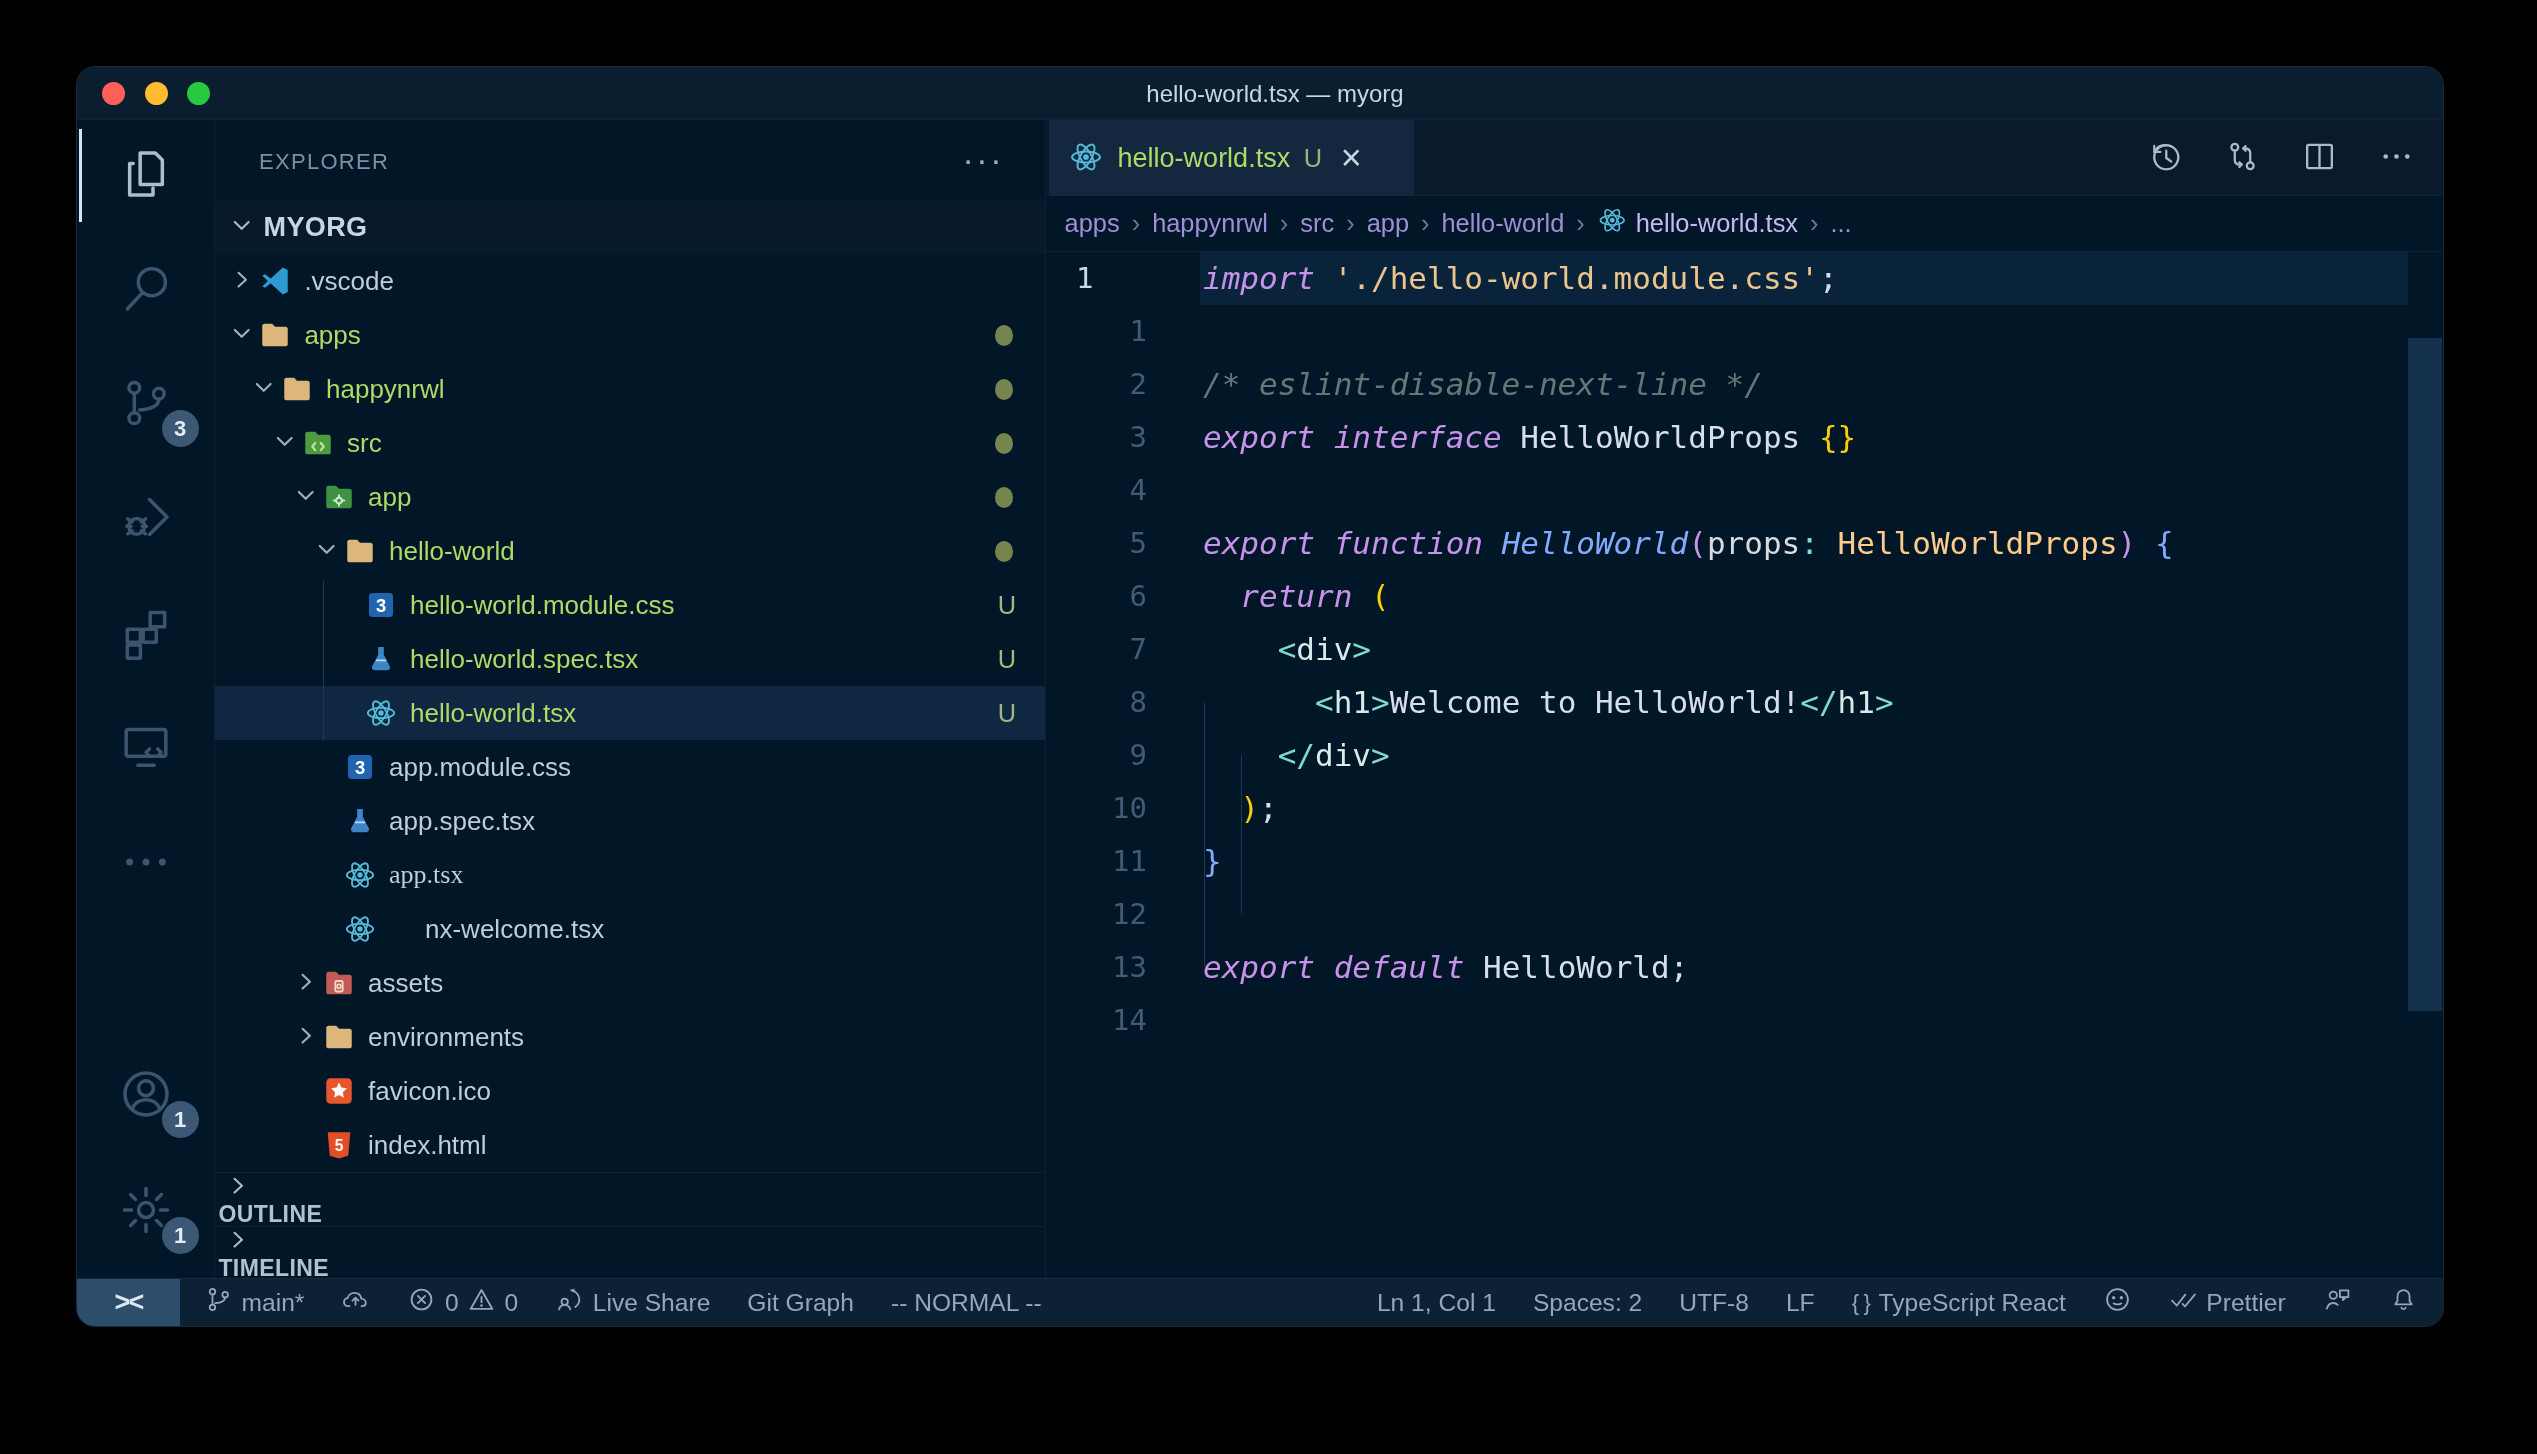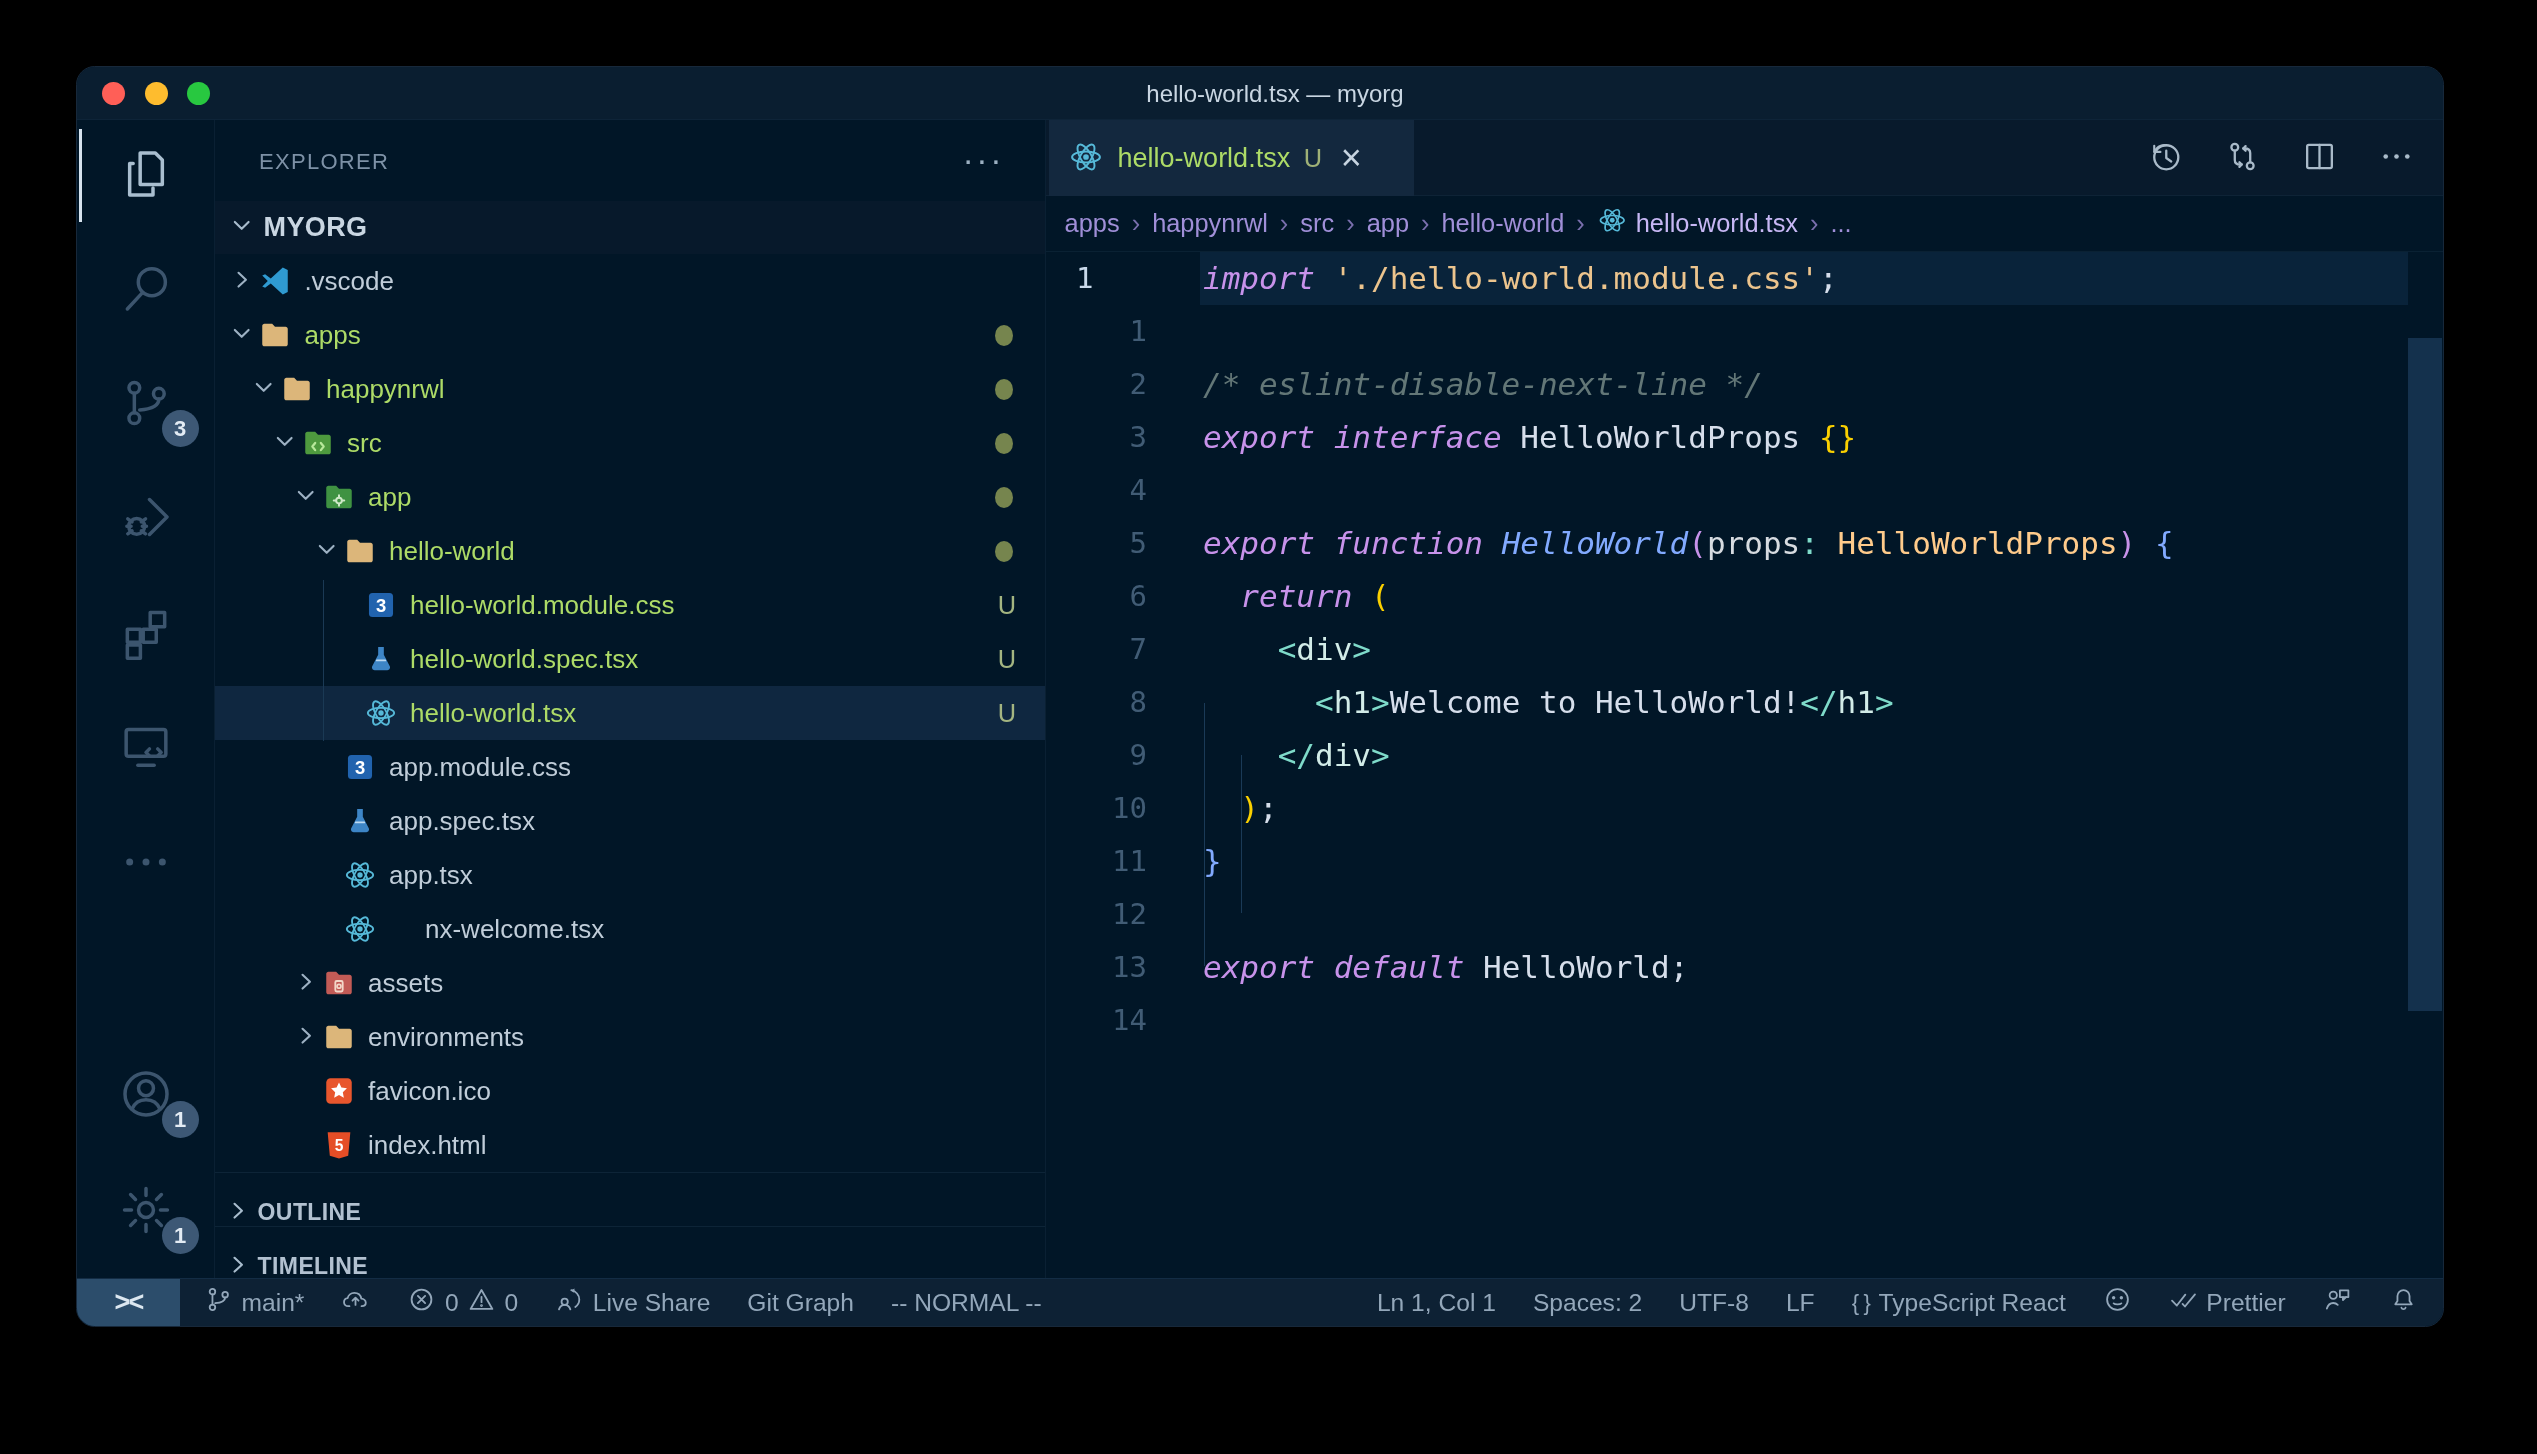--- a/index.html
+++ b/index.html
@@ -45,21 +45,21 @@
   .trow.selected { background:#0f2740; }
   .trow .chev { width:29px; flex:none; color:#9db1c3; }
   .chev svg { width:25.4px; height:25.4px; }
   .trow .ticon { width:34px; height:34px; flex:none; position:relative; }
   .trow .ticon svg { width:34px; height:34px; }
   .trow .lbl { margin-left:12px; font-size:26px; color:#c0cdd9; white-space:nowrap; }
   .trow.mod .lbl { color:#addb67; }
   .trow .badge { position:absolute; right:29px; font-size:25.4px; color:#a4b581; }
   .trow .dot { position:absolute; right:32px; width:18px; height:21px; border-radius:50%; background:#76854e; }
   .tree-guide { position:absolute; left:108px; width:0.8px; background:#1a3954; }
-  .panel-head { position:relative; height:54px; border-top:0.8px solid #0d2437; display:flex; align-items:flex-end; cursor:pointer; }
+  .panel-head { position:relative; height:54px; border-top:0.8px solid #0d2437; display:flex; align-items:flex-start; cursor:pointer;flex-direction:column; }
   .panel-head .chev { width:29px; margin-left:10.2px; color:#a8bccd; }
   .panel-head .lbl { margin-left:3.4px; color:#b2c1d0; font-size:23px; font-weight:bold; letter-spacing:0.4px; }
 
   
   .tabstrip { position:absolute; left:0; top:0; right:0; height:76px; background:#081a2c; border-bottom:0.8px solid #0e2336; }
   .tab { position:absolute; left:3.4px; top:0; height:76px; width:365px; background:#13283e;
     display:flex; align-items:center; padding:0 18.6px; cursor:pointer; }
   .tab .ticon svg { width:36px; height:36px; }
   .tab .lbl { margin-left:13.6px; font-size:27px; color:#addb67; }
   .tab .dirty { margin-left:13.6px; font-size:25.4px; color:#9fb177; }
@@ -296,21 +296,21 @@
               </svg></span>
             <span class="lbl">app.module.css</span>
           </div>
           <div class="trow" style="padding-left: 128px;">
             <span class="ticon"><svg viewBox="0 0 24 24" fill="none" stroke="currentColor" stroke-width="1.5" stroke-linecap="round" stroke-linejoin="round">
                 <path fill="#3d85c6" stroke="none" d="M10 3.5h4V9l4.2 8.2c.6 1.2-.3 2.8-1.7 2.8H7.5c-1.4 0-2.3-1.6-1.7-2.8L10 9z"></path>
                 <path d="M9 13h6" stroke="#bcd9f2" stroke-width="1.2"></path>
               </svg></span>
             <span class="lbl">app.spec.tsx</span>
           </div>
-          <div class="trow" style="padding-left: 128px;">
+          <div class="trow" style="padding-left: 128px; font-family: Liberation Serif, serif;">
             <span class="ticon"><svg viewBox="0 0 24 24" fill="none" stroke="currentColor" stroke-width="1.5" stroke-linecap="round" stroke-linejoin="round">
                 <g stroke="#56b9d8" stroke-width="1.3">
                   <ellipse cx="12" cy="12" rx="9.3" ry="3.7"></ellipse>
                   <ellipse cx="12" cy="12" rx="9.3" ry="3.7" transform="rotate(60 12 12)"></ellipse>
                   <ellipse cx="12" cy="12" rx="9.3" ry="3.7" transform="rotate(120 12 12)"></ellipse>
                 </g>
                 <circle cx="12" cy="12" r="1.9" fill="#56b9d8" stroke="none"></circle>
               </svg></span>
             <span class="lbl">app.tsx</span>
           </div>

